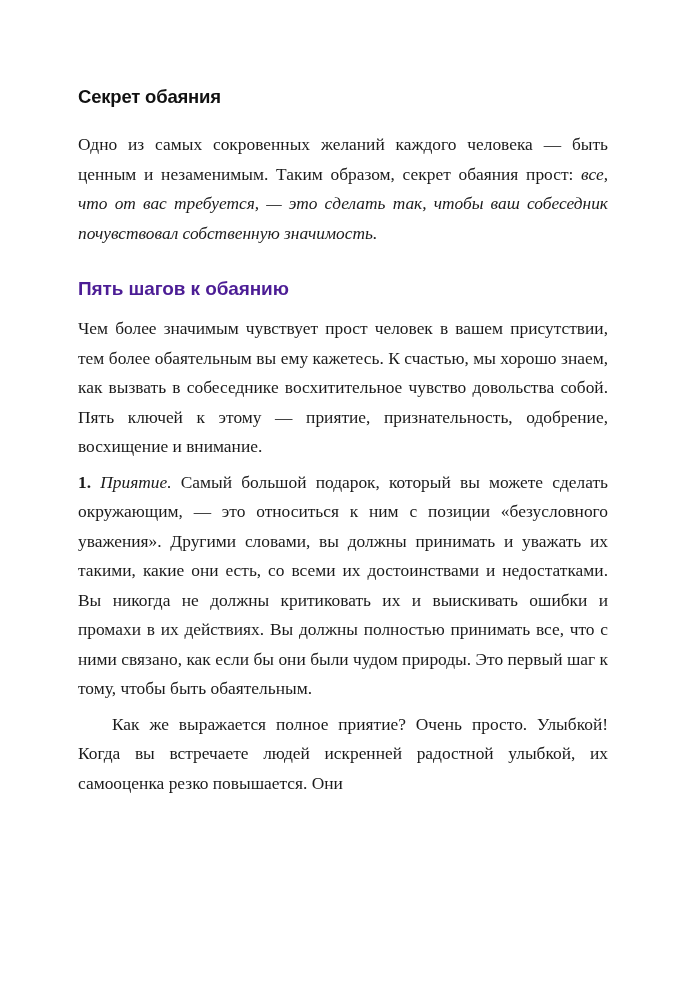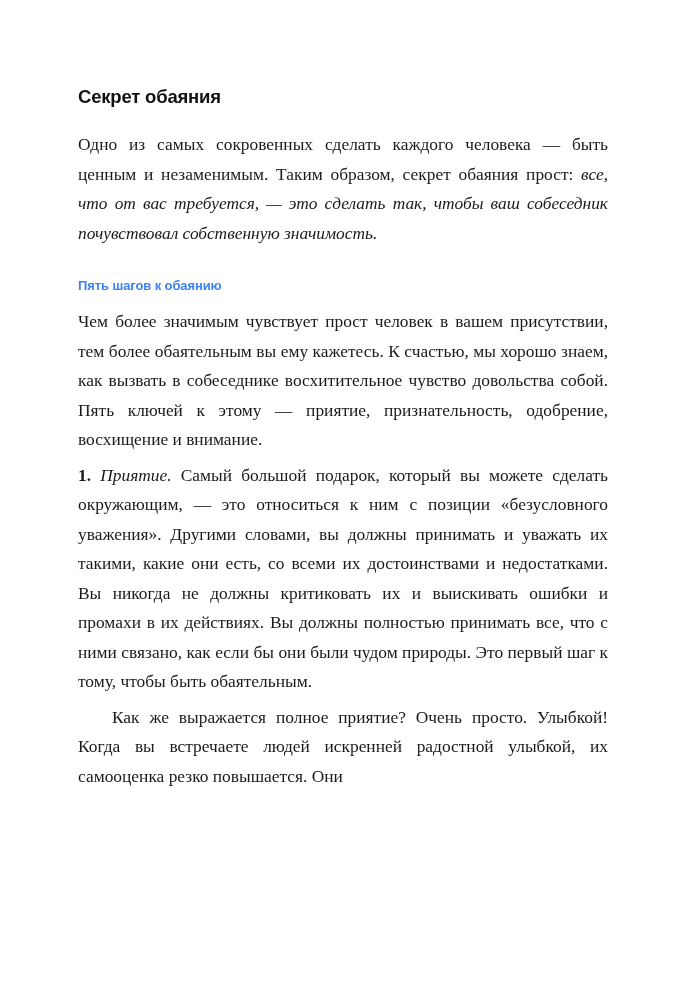--- a/index.html
+++ b/index.html
@@ -27,25 +27,25 @@
   h1.section-title {
     font-family: "Liberation Sans", sans-serif;
     font-size: 18.5px;
     font-weight: bold;
     letter-spacing: -0.2px;
     margin: 0 0 22px 0;
     color: #111111;
   }
   h2.sub-title {
     font-family: "Liberation Sans", sans-serif;
-    font-size: 13px;
+    font-size: 19px;
     font-weight: bold;
     letter-spacing: -0.1px;
     margin: 30px 0 14px 0;
-    color: #3b82f6;
+    color: #4c1d95;
   }
   p.para {
     font-size: 17.4px;
     line-height: 29.5px;
     text-align: justify;
     margin: 0 0 6px 0;
     hyphens: manual;
   }
   p.para.tight {
     margin-bottom: 10px;
@@ -63,21 +63,21 @@
   }
 </style>
 </head>
 <body>
 
 <div class="page">
   <div class="content">
 
     <h1 class="section-title">Секрет обаяния</h1>
 
-    <p class="para"><span>Одно из самых сокровенных сделать каждого чело­века — быть ценным и незаменимым. Таким образом, секрет обаяния прост: </span><span class="italic">все, что от вас требуется, — это сделать так, чтобы ваш собеседник почувство­вал собственную значимость.</span></p>
+    <p class="para"><span>Одно из самых сокровенных желаний каждого чело­века — быть ценным и незаменимым. Таким образом, секрет обаяния прост: </span><span class="italic">все, что от вас требуется, — это сделать так, чтобы ваш собеседник почувство­вал собственную значимость.</span></p>
 
     <h2 class="sub-title">Пять шагов к обаянию</h2>
 
     <p class="para">Чем более значимым чувствует прост человек в вашем присутствии, тем более обаятельным вы ему кажетесь. К счастью, мы хорошо знаем, как вызвать в собесед­нике восхитительное чувство довольства собой. Пять ключей к этому — приятие, признательность, одобре­ние, восхищение и внимание.</p>
 
     <p class="para spaced-top"><span class="bold">1.</span><span> </span><span class="italic">Приятие.</span><span> Самый большой подарок, который вы мо­жете сделать окружающим, — это относиться к ним с позиции «безусловного уважения». Другими словами, вы должны принимать и уважать их такими, какие они есть, со всеми их достоинствами и недостатками. Вы ни­когда не должны критиковать их и выискивать ошибки и промахи в их действиях. Вы должны полностью при­нимать все, что с ними связано, как если бы они были чудом природы. Это первый шаг к тому, чтобы быть обаятельным.</span></p>
 
     <p class="para indented tight">Как же выражается полное приятие? Очень про­сто. Улыбкой! Когда вы встречаете людей искренней ра­достной улыбкой, их самооценка резко повышается. Они</p>
 
   </div>

